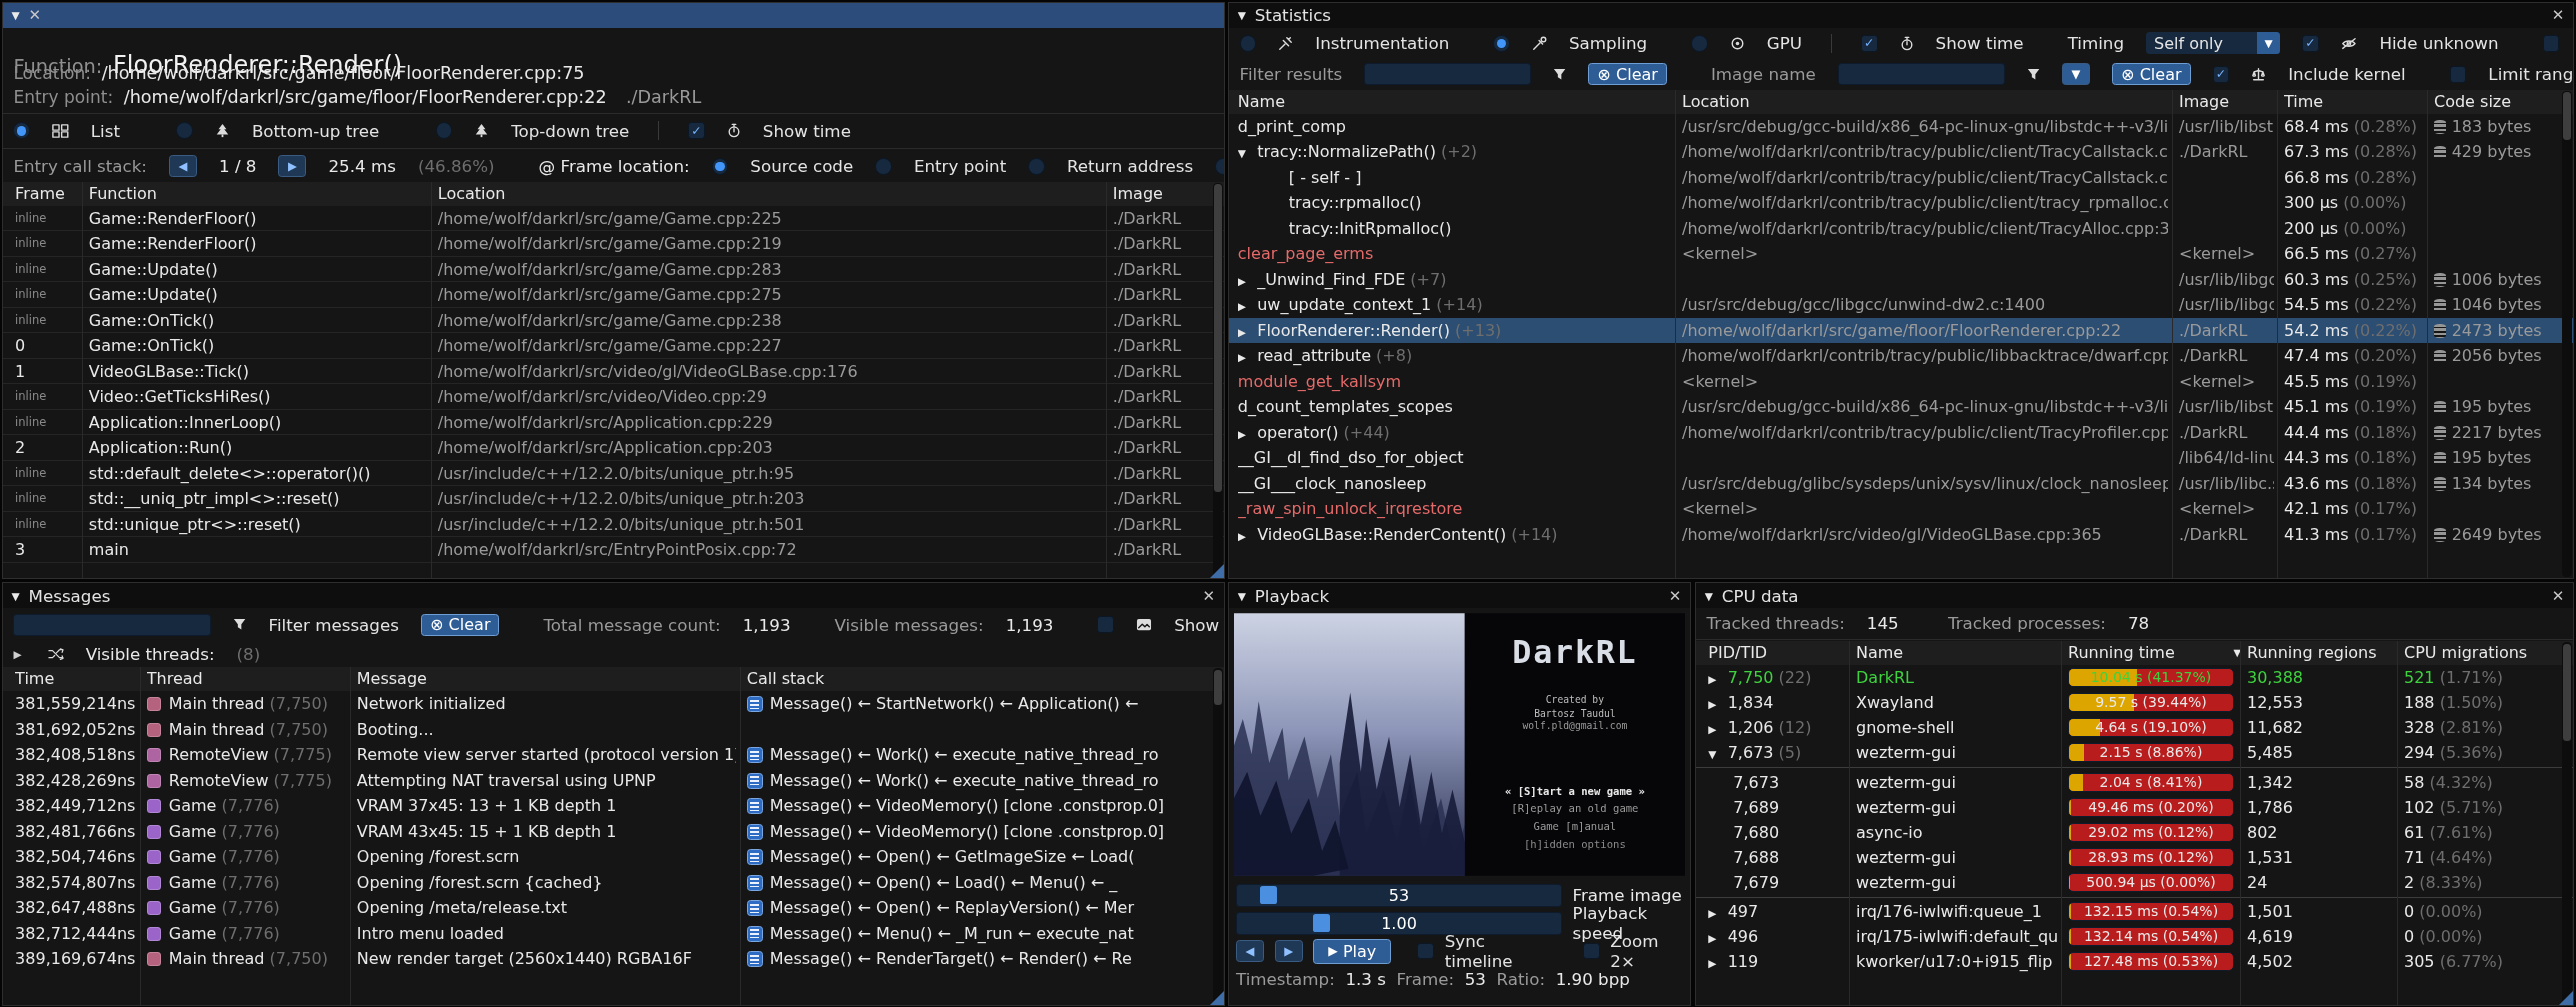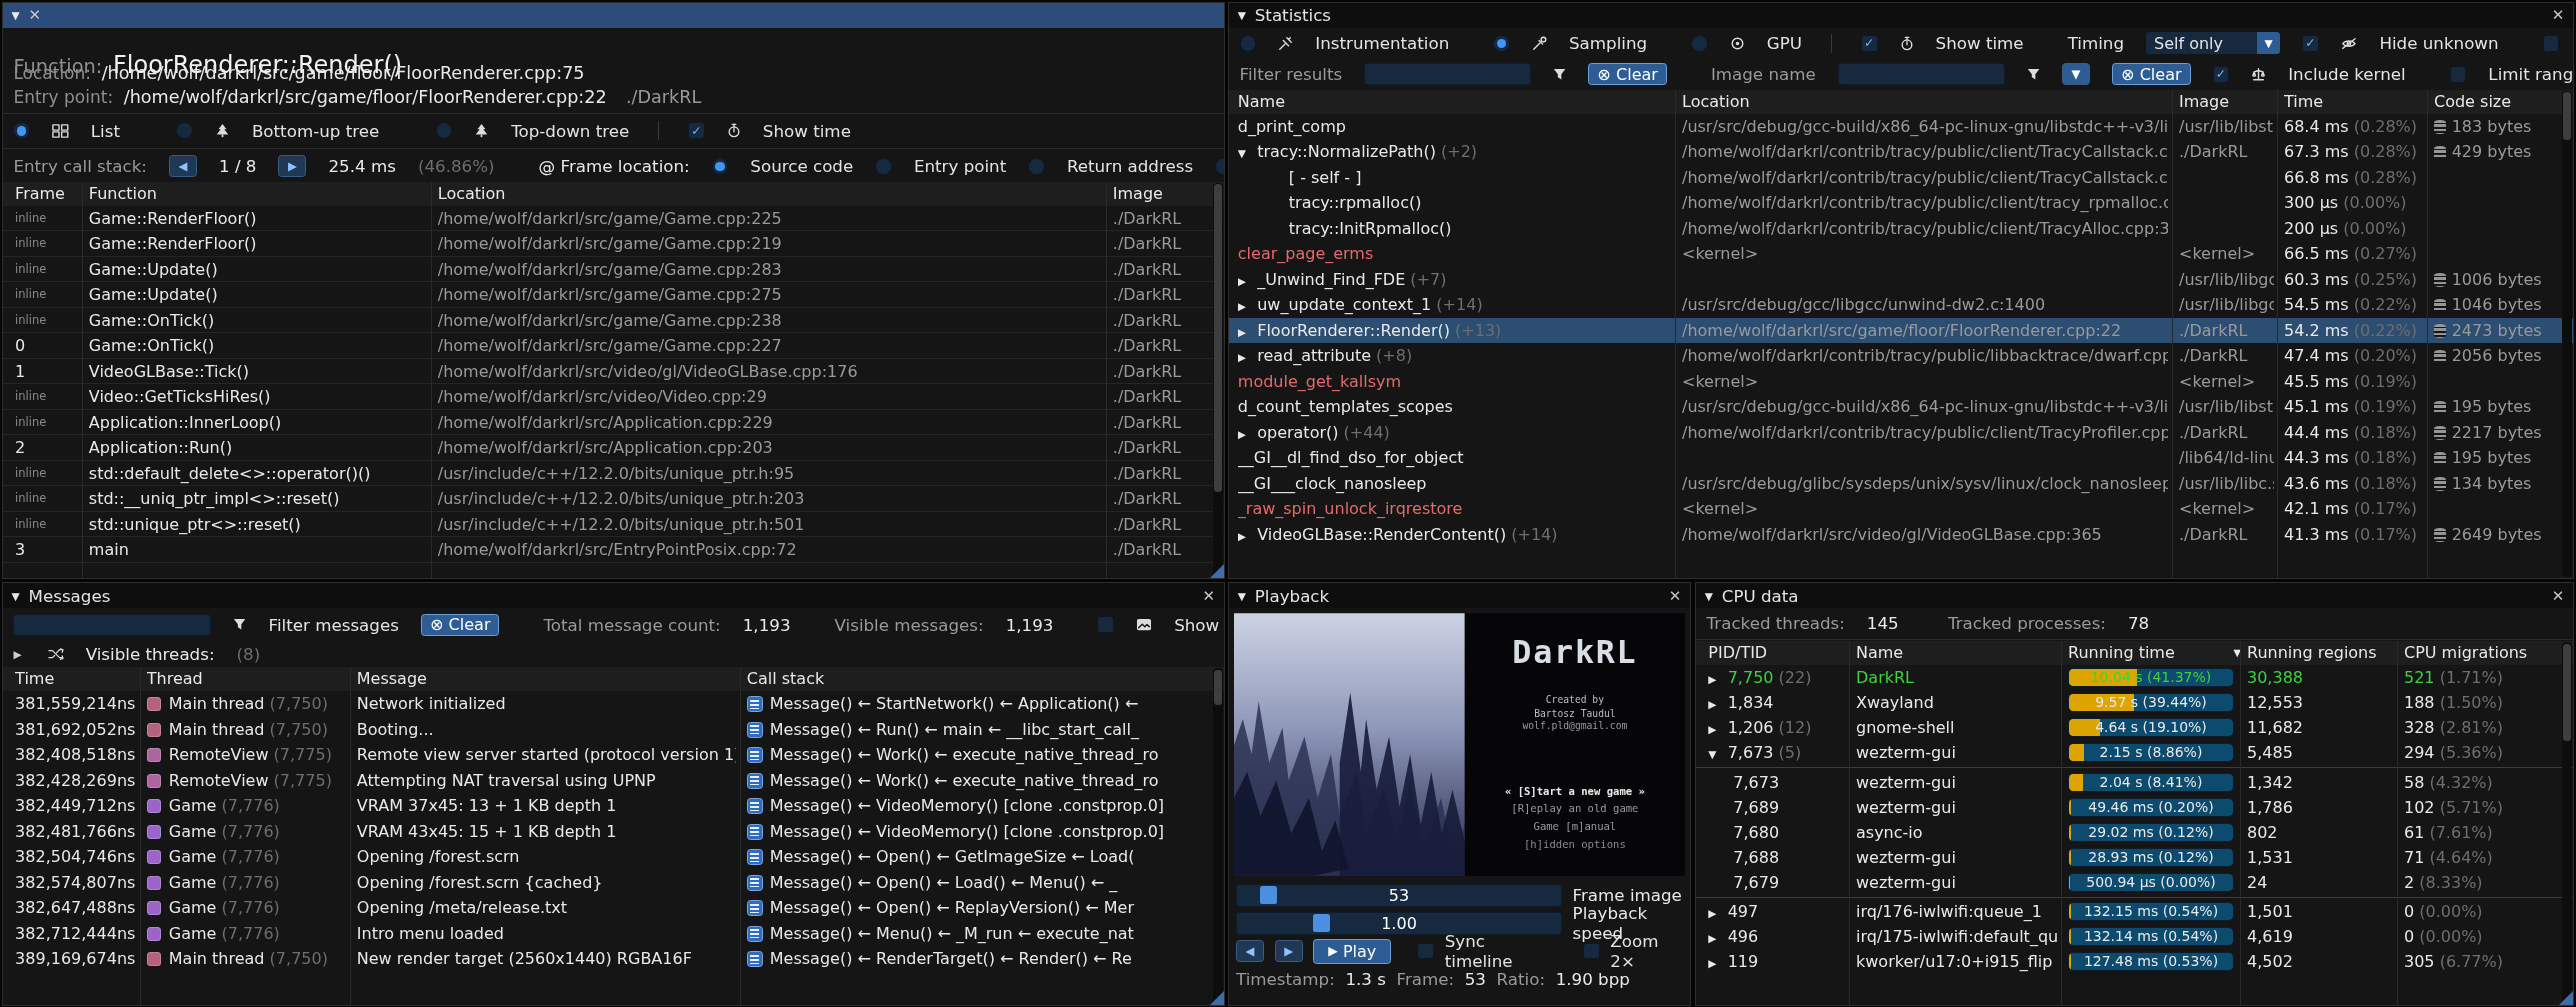--- a/index.html
+++ b/index.html
@@ -47,21 +47,21 @@
 .db{display:inline-block;width:11.5px;height:13.2px;margin-right:6.2px;vertical-align:-1.8px;border-radius:5.3px/2.6px;background:repeating-linear-gradient(#969696 0 2.6px,#151515 2.6px 4.4px)}
 
 .m-time{left:12.3px;width:122px}.m-thread{left:144px;width:199px;display:flex;align-items:center}.m-msg{left:354px;width:379px}.m-stack{left:744px;width:470px;display:flex;align-items:center;gap:7px}
 .sw{width:14px;height:14px;border-radius:3.5px;display:inline-block;margin-right:8px;border:0.9px solid rgba(255,255,255,.22);flex:0 0 auto}
 .msgicon{width:16px;height:16px;border-radius:3.5px;background:#2d6cc2;border:0.9px solid #7aa7e0;flex:0 0 auto}
 .msgicon::before{content:"";display:block;margin:2.6px 2.6px;height:8.8px;background:repeating-linear-gradient(#eaf2ff 0 1.8px,transparent 1.8px 4px)}
 
 .c-pid{left:12.3px;width:141px}.c-name{left:160px;width:203px}.c-rt{left:372px;width:169px}.c-reg{left:551px;width:148px}.c-mig{left:708px;width:159px}
 .cpurow{position:relative;height:25px}
 .cpurow .cell{line-height:25px;height:25px}
-.bar{position:absolute;left:0;top:2.6px;width:166px;height:19.4px;background:#0c4a6e;border:0.9px solid #0d1b2c;border-radius:5.3px;overflow:hidden}
+.bar{position:absolute;left:0;top:2.6px;width:166px;height:19.4px;background:#b91c1c;border:0.9px solid #0d1b2c;border-radius:5.3px;overflow:hidden}
 .fill{position:absolute;left:0;top:0;bottom:0;background:#dca500}
 .btext{position:relative;display:block;text-align:center;line-height:17.6px;font-size:14px}
 .cpusep{height:0.9px;background:#3c3c3c;margin:1.8px 0}
 
 .slider{position:relative;width:326px;height:23px;background:#17293f;border:0.9px solid #0d1b2c;border-radius:3.5px;flex:0 0 auto}
 .thumb{position:absolute;top:1.8px;width:16.7px;height:17.6px;border-radius:2.6px;background:#4a8fe0}
 .sval{position:absolute;left:0;right:0;text-align:center;line-height:21px;font-size:16px;color:#fff}
 .prow{display:flex;align-items:center;gap:10.6px;padding:0 7px;height:28px;flex:0 0 auto;font-size:16.7px}
 .fimg{margin:5.3px 5.3px 1.8px 5.3px;flex:0 0 auto}
 .fn-big{font-size:24px;color:#f2f2f2}
@@ -562,24 +562,20 @@
               </span>
             </div>
             <div class="trow">
               <span class="cell m-time white">381,692,052ns</span>
               <span class="cell m-thread">
                 <span class="sw" style="background: rgb(181, 98, 127);"></span>
                 <span class="white">Main thread</span>
                 <span class="dim">&nbsp;(7,750)</span>
               </span>
               <span class="cell m-msg white">Booting...</span>
-              <span class="cell m-stack">
-                <span class="msgicon"></span>
-                <span class="white">Message() ← Run() ← main ← __libc_start_call_</span>
-              </span>
             </div>
             <div class="trow">
               <span class="cell m-time white">382,408,518ns</span>
               <span class="cell m-thread">
                 <span class="sw" style="background: rgb(173, 100, 160);"></span>
                 <span class="white">RemoteView</span>
                 <span class="dim">&nbsp;(7,775)</span>
               </span>
               <span class="cell m-msg white">Remote view server started (protocol version 1)</span>
               <span class="cell m-stack">

